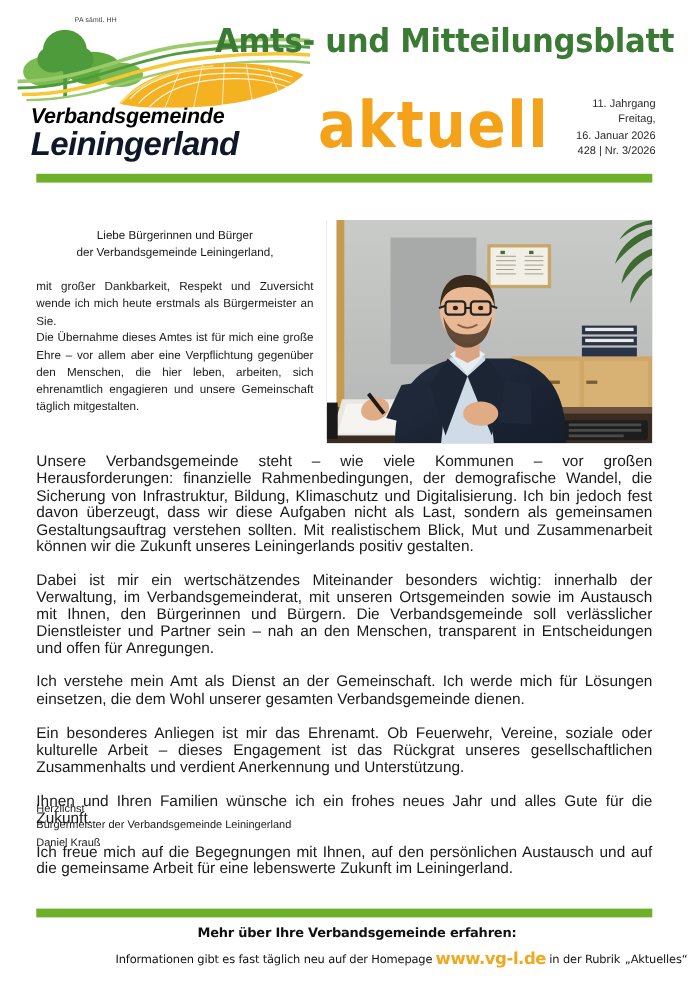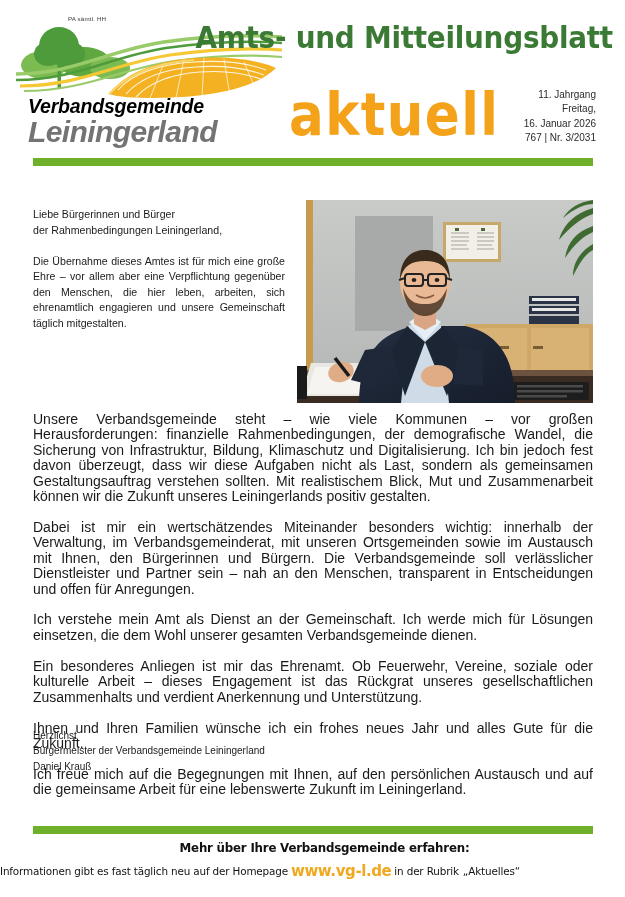--- a/index.html
+++ b/index.html
@@ -56,21 +56,21 @@
     letter-spacing: -0.2px;
     color: #000;
     line-height: 21px;
     display: block;
   }
   .logo-word .l2 {
     font-size: 30px;
     font-style: italic;
     font-weight: bold;
     letter-spacing: -0.6px;
-    color: #737373;
+    color: #0f172a;
     line-height: 31px;
     display: block;
     margin-top: -1px;
   }
 
   .head-title {
     position: absolute;
     right: 12px;
     top: 20px;
     font-size: 30px;
@@ -137,21 +137,21 @@
     position: absolute;
     left: 33px;
     top: 39px;
     width: 252px;
     font-size: 10.6px;
     line-height: 15.6px;
     text-align: justify;
     color: #1a1a1a;
   }
   .intro-text p { margin: 0; }
-  .intro-text p.greet { text-align: left; margin-bottom: 15.5px; }
+  .intro-text p.greet { text-align: center; margin-bottom: 15.5px; }
 
   
   .photo-wrap {
     position: absolute;
     left: 297px;
     top: 32px;
     width: 296px;
     height: 203px;
     overflow: hidden;
     background: #b9bdbd;
@@ -211,21 +211,21 @@
     font-weight: bold;
     color: #111;
     font-family: "DejaVu Sans", sans-serif;
     letter-spacing: -0.2px;
   }
   .footer-line {
     position: absolute;
     left: 0;
     top: 36px;
     width: 625px;
-    text-align: left;
+    text-align: right;
     font-size: 10.4px;
     color: #111;
     font-family: "DejaVu Sans", sans-serif;
     white-space: nowrap;
     letter-spacing: -0.15px;
   }
   .footer-url {
     font-size: 15px;
     font-weight: bold;
     color: #F0A81E;
@@ -278,35 +278,36 @@
   </div>
 
   <div class="head-title">Amts- und Mitteilungsblatt</div>
 
   <div class="aktuell">aktuell</div>
 
   <div class="issue-box">
     <div>11. Jahrgang</div>
     <div>Freitag,</div>
     <div>16. Januar 2026</div>
-    <div>767 | Nr. 3/2031</div>
+    <div>428 | Nr. 3/2026</div>
   </div>
 
   <div class="rule-green rule-top"></div>
 </div>
 
 <div class="content">
 
   <div class="intro-row">
 
     <div class="intro-text">
       <p class="greet">
         <span>Liebe Bürgerinnen und Bürger</span><br>
-        <span>der Rahmenbedingungen Leiningerland,</span>
+        <span>der Verbandsgemeinde Leiningerland,</span>
       </p>
+      <p>mit großer Dankbarkeit, Respekt und Zuversicht wende ich mich heute erstmals als Bürgermeister an Sie.</p>
       <p>Die Übernahme dieses Amtes ist für mich eine große Ehre – vor allem aber eine Verpflichtung gegenüber den Menschen, die hier leben, arbeiten, sich ehrenamtlich engagieren und unsere Gemeinschaft täglich mitgestalten.</p>
     </div>
 
     <div class="photo-wrap">
       <svg class="photo" viewBox="0 0 296 203" preserveAspectRatio="xMidYMid slice">
         <defs>
           <linearGradient id="wallG" x1="0" y1="0" x2="0" y2="1">
             <stop offset="0%" stop-color="#c9cbc9"></stop>
             <stop offset="100%" stop-color="#b3b6b4"></stop>
           </linearGradient>

